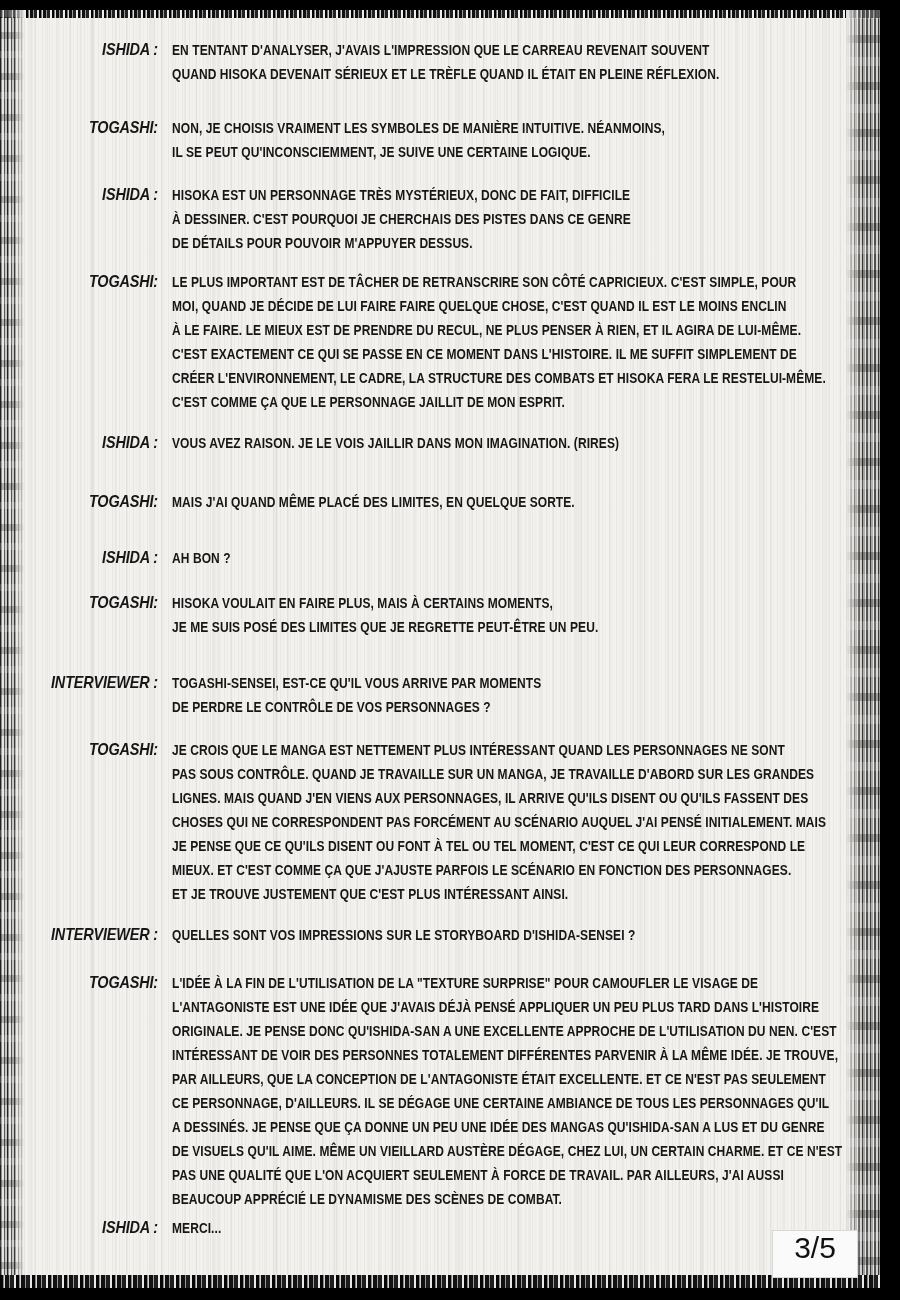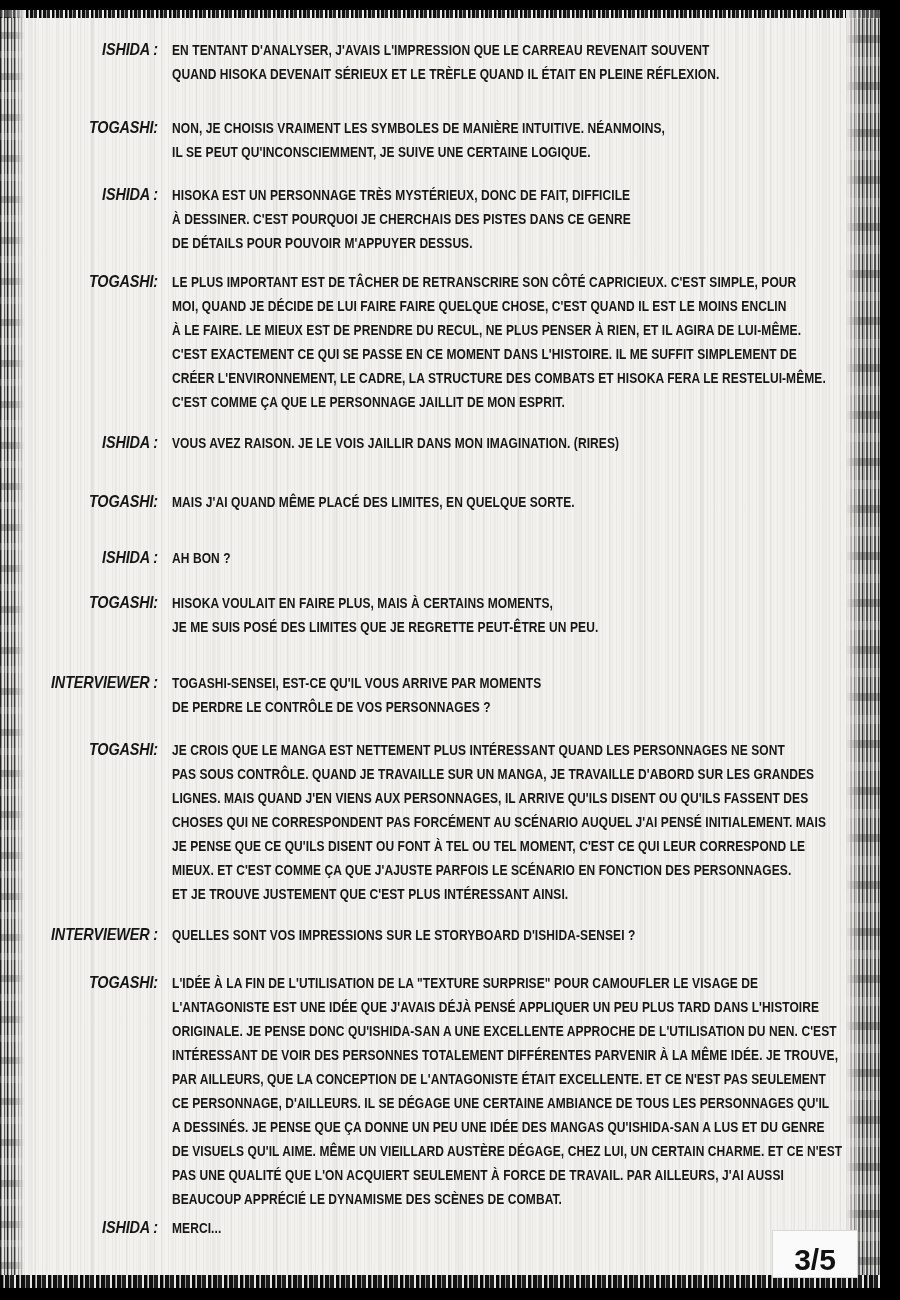--- a/index.html
+++ b/index.html
@@ -64,22 +64,22 @@
   .block:nth-child(7){margin-bottom:21px}
   .block:nth-child(8){margin-bottom:32px}
   .block:nth-child(9){margin-bottom:19px}
   .block:nth-child(10){margin-bottom:17px}
   .block:nth-child(11){margin-bottom:24px}
   .block:nth-child(12){margin-bottom:5px}
   
   .page-num{
     position:absolute;right:22px;bottom:10px;width:84px;height:46px;
     background:#fafafa;border:1px solid #d8d8d8;
-    display:flex;align-items:flex-end;justify-content:center;
-    font-weight:700;font-size:30px;color:#111;
+    display:flex;align-items:flex-start;justify-content:center;
+    font-weight:400;font-size:30px;color:#111;
   }
 </style>
 </head>
 <body>
 
 <div class="paper">
 
   <div class="edge edge-top"></div>
   <div class="edge edge-left"></div>
   <div class="edge edge-right"></div>

